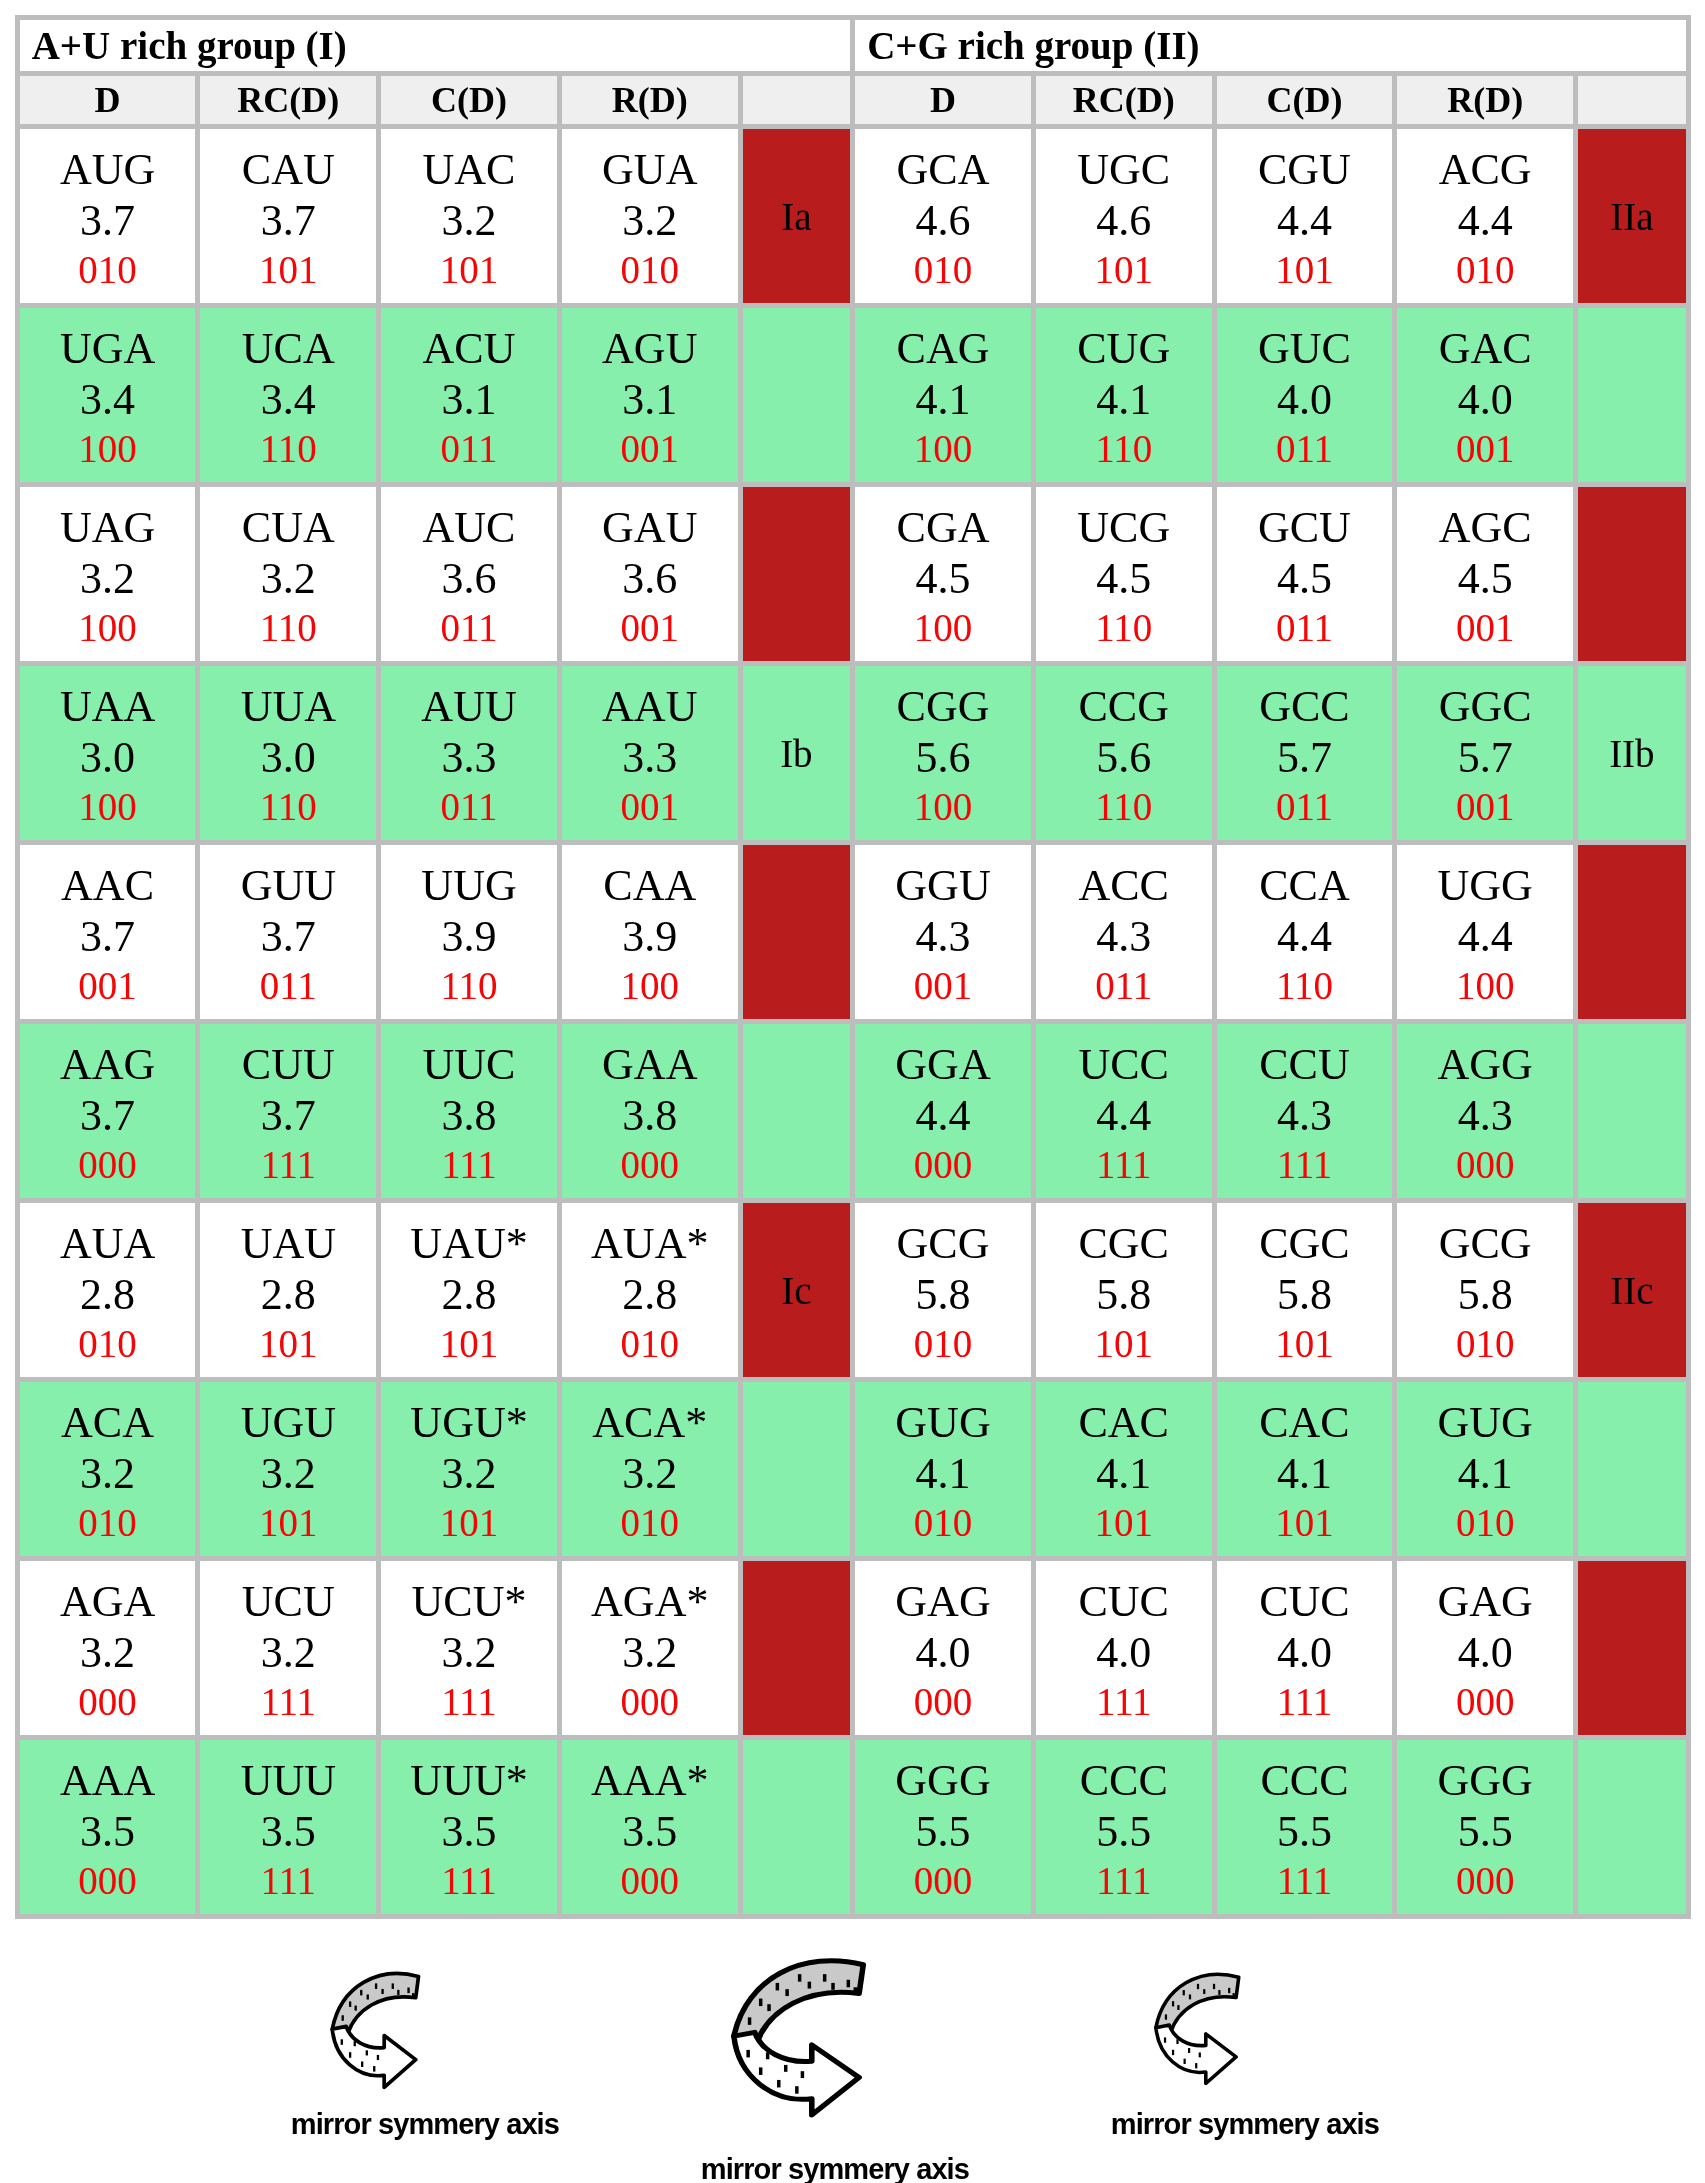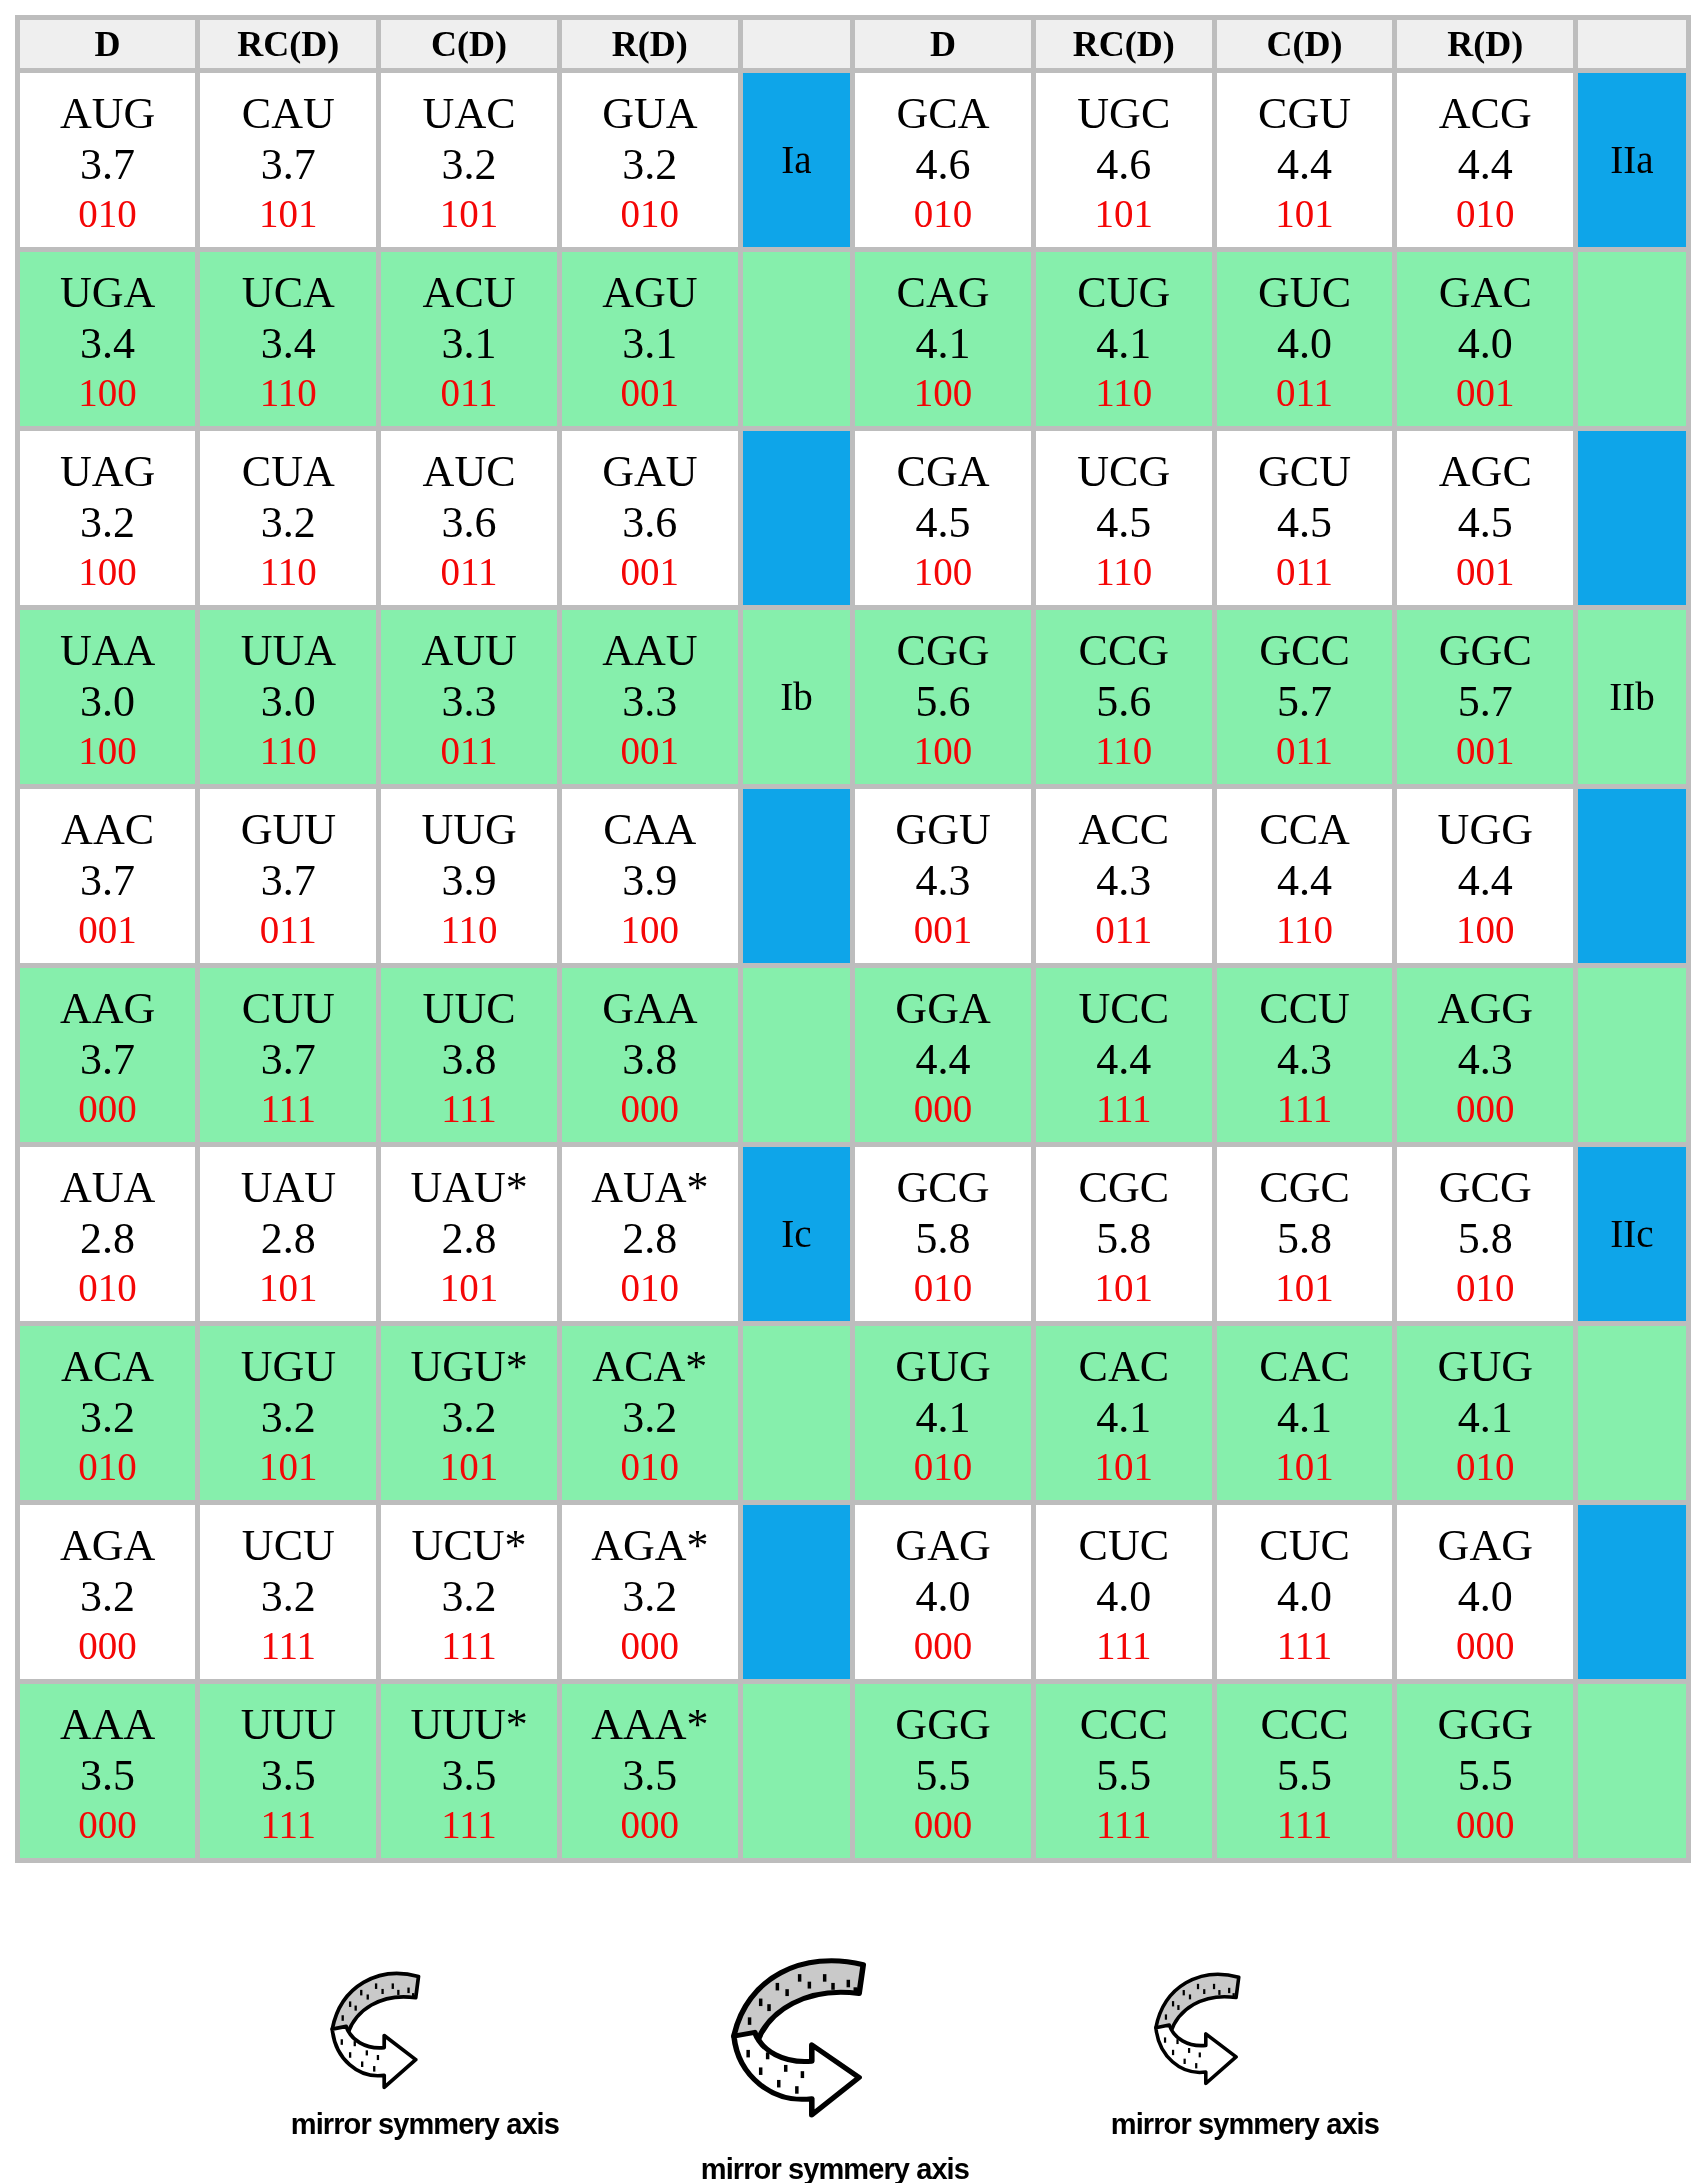--- a/index.html
+++ b/index.html
@@ -18,21 +18,21 @@
   th.gtitle{
     height:48px;background:#ffffff;text-align:left;
     font-size:39px;font-weight:bold;padding:1.8px 2.8px 1.8px 12px;
   }
   tr.colhead th{
     height:48px;background:#efefef;text-align:center;
     font-size:36px;font-weight:bold;padding:0;
   }
   td.cell{height:174px;padding:0;background:#ffffff;vertical-align:middle;}
   td.labelcol{
-    height:174px;background:#0ea5e9;text-align:center;vertical-align:middle;
+    height:174px;background:#b91c1c;text-align:center;vertical-align:middle;
     font-size:39px;padding:0;
   }
   tr.shade td{background:#86efac;}
   .cell-inner{
     height:100%;box-sizing:border-box;
     display:flex;flex-direction:column;justify-content:space-between;align-items:center;
     padding:19px 0 13.8px 0;
   }
   .codon{font-size:44px;line-height:1;color:#000;}
   .value{font-size:44px;line-height:1;color:#000;}
@@ -57,20 +57,24 @@
       <col class="col-data">
       <col class="col-data">
       <col class="col-label">
     <col class="col-data">
       <col class="col-data">
       <col class="col-data">
       <col class="col-data">
       <col class="col-label">
   </colgroup>
   <thead>
+    <tr>
+      <th class="gtitle" colspan="5">A+U rich group (I)</th>
+      <th class="gtitle" colspan="5">C+G rich group (II)</th>
+    </tr>
     <tr class="colhead">
       <th>D</th>
       <th>RC(D)</th>
       <th>C(D)</th>
       <th>R(D)</th>
       <th></th>
       <th>D</th>
       <th>RC(D)</th>
       <th>C(D)</th>
       <th>R(D)</th>

